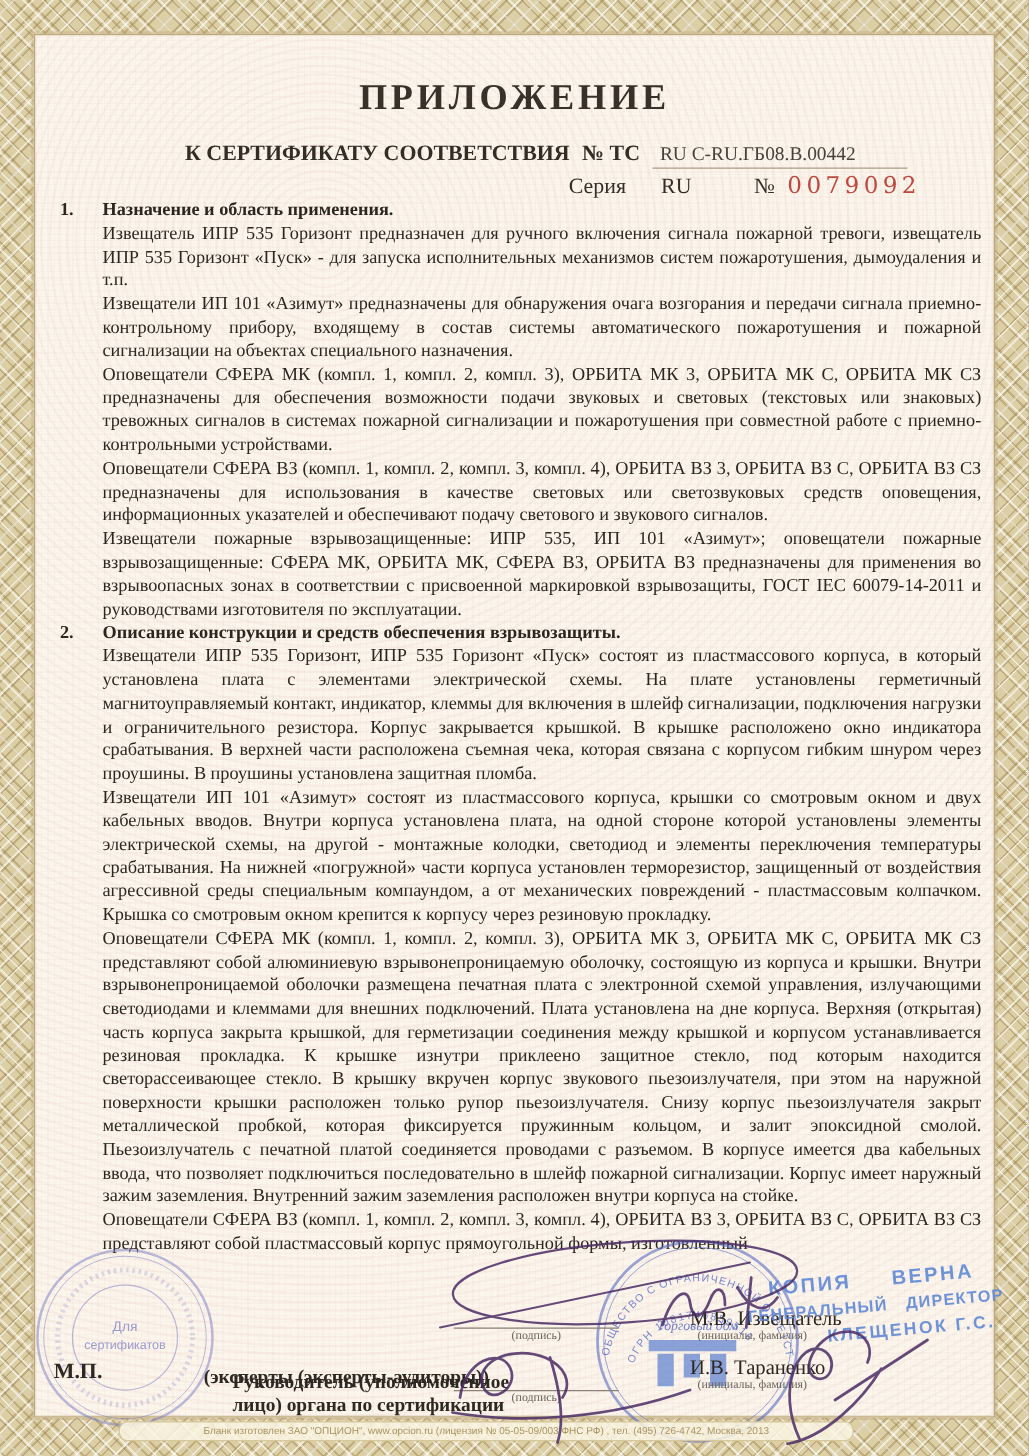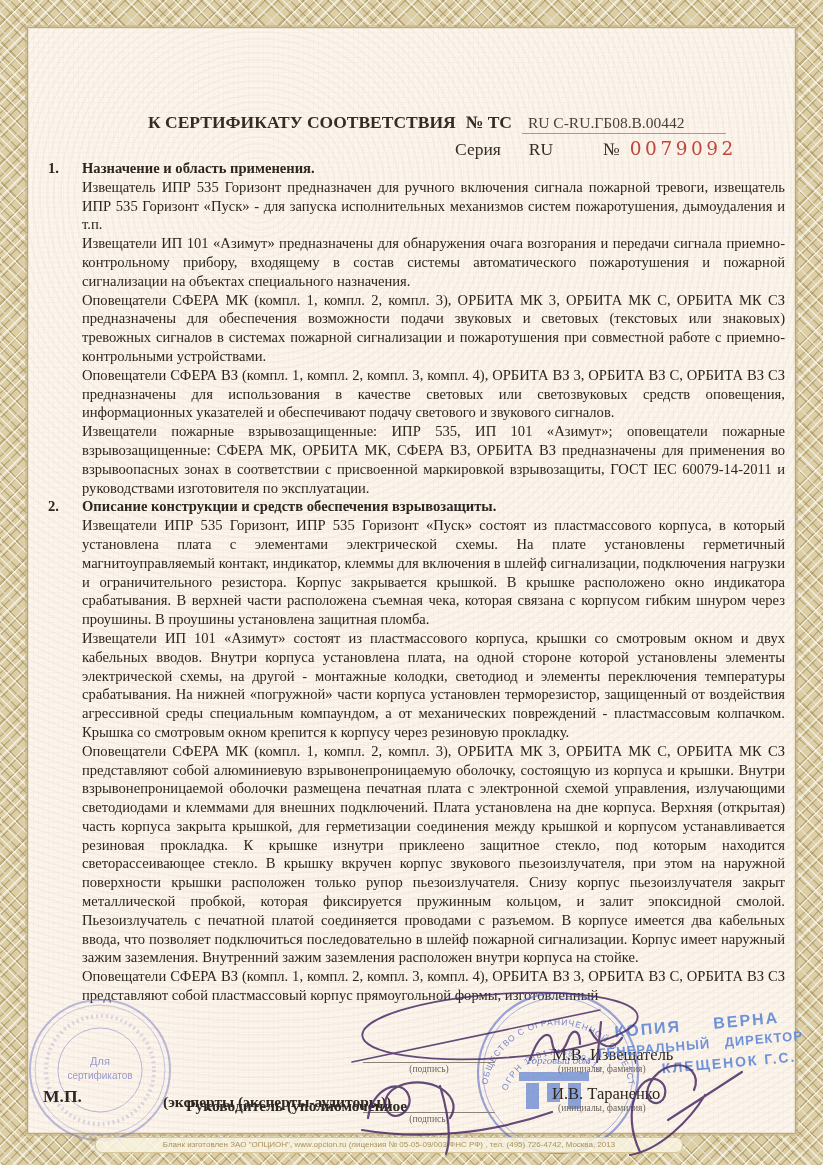--- a/index.html
+++ b/index.html
@@ -70,20 +70,21 @@
   .stamp-svg{position:absolute;pointer-events:none;}
   .sig-svg{position:absolute;left:0;top:0;pointer-events:none;z-index:7;}
 </style>
 </head>
 <body>
 
 <div class="page">
   <div class="paper"></div>
 
 
+  <h1 class="title">ПРИЛОЖЕНИЕ</h1>
 
   <div class="cert-row">
     <span class="cert-label">К СЕРТИФИКАТУ СООТВЕТСТВИЯ</span>
     <span class="cert-no-prefix">№ ТС</span>
     <span class="cert-number">RU C-RU.ГБ08.В.00442</span>
   </div>
 
   <div class="series-row">
     <span class="series-label">Серия</span>
     <span class="series-value">RU</span>
@@ -147,20 +148,21 @@
       <rect x="53" y="95" width="13" height="26"></rect>
       <rect x="74" y="95" width="13" height="19"></rect>
       <rect x="95" y="95" width="13" height="26"></rect>
     </g>
   </svg>
 
   <div class="mp">М.П.</div>
 
   <div class="role role-head">
     <div>Руководитель (уполномоченное</div>
+    <div>лицо) органа по сертификации</div>
   </div>
   <div class="sigline sigline1"></div>
   <div class="sigcap sigcap1">(подпись)</div>
   <div class="name name1">М.В. Извещатель</div>
   <div class="initcap initcap1">(инициалы, фамилия)</div>
 
   <div class="role role-expert">
     <div>(эксперты (эксперты-аудиторы))</div>
   </div>
   <div class="sigline sigline2"></div>

